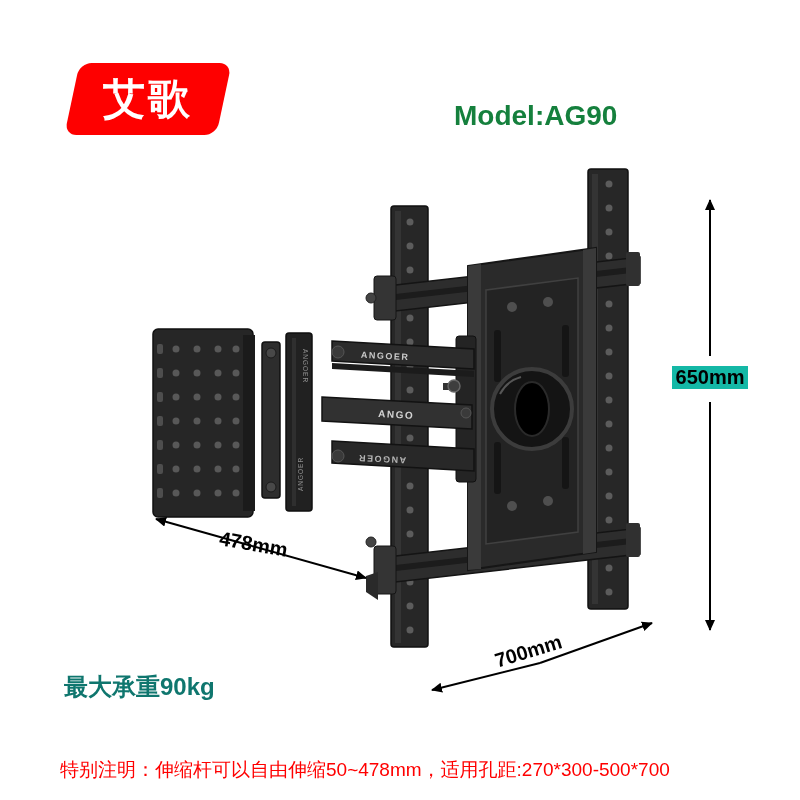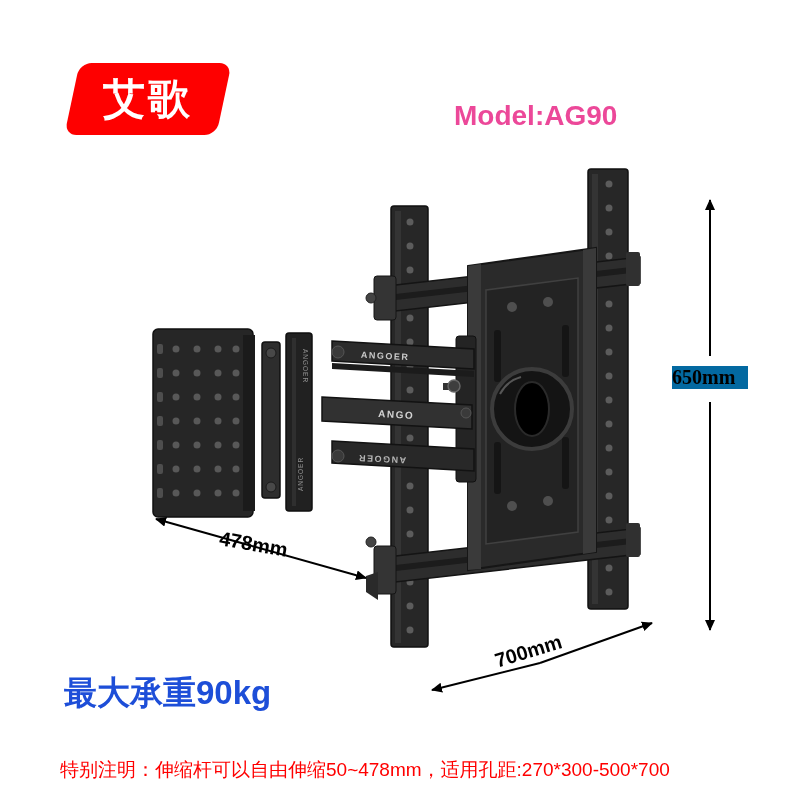--- a/index.html
+++ b/index.html
@@ -15,31 +15,31 @@
     background:#fe0000; border-radius:12px; transform:skewX(-12deg);
     display:flex; align-items:center; justify-content:center;
   }
   .badge span {
     transform:skewX(12deg); color:#ffffff; font-size:42px; font-weight:bold;
     letter-spacing:3px; line-height:1;
   }
 
   .model {
     position:absolute; left:454px; top:100px;
-    font-size:28px; font-weight:bold; color:#ec4899;
+    font-size:28px; font-weight:bold; color:#15803d;
   }
 
   .dim { position:absolute; font-size:20px; font-weight:bold; color:#000; }
-  .dim-650 { left:672px; top:366px; width:76px; background:#0369a1;font-family:Liberation Serif, serif; }
+  .dim-650 { left:672px; top:366px; width:76px; text-align:center; background:#14b8a6; }
   .dim-478 { left:219px; top:533px; transform:rotate(10deg); transform-origin:center; }
   .dim-700 { left:494px; top:640px; transform:rotate(-17deg); transform-origin:center; }
 
   .load {
     position:absolute; left:64px; top:671px;
-    font-size:33px; font-weight:bold; color:#1d4ed8;
+    font-size:24px; font-weight:bold; color:#0f766e;
   }
 
   .note {
     position:absolute; left:60px; top:757px;
     font-size:19px; font-weight:normal; color:#ff0000; white-space:nowrap;
   }
 
   svg.scene { position:absolute; left:0; top:0; }
 </style>
 </head>

